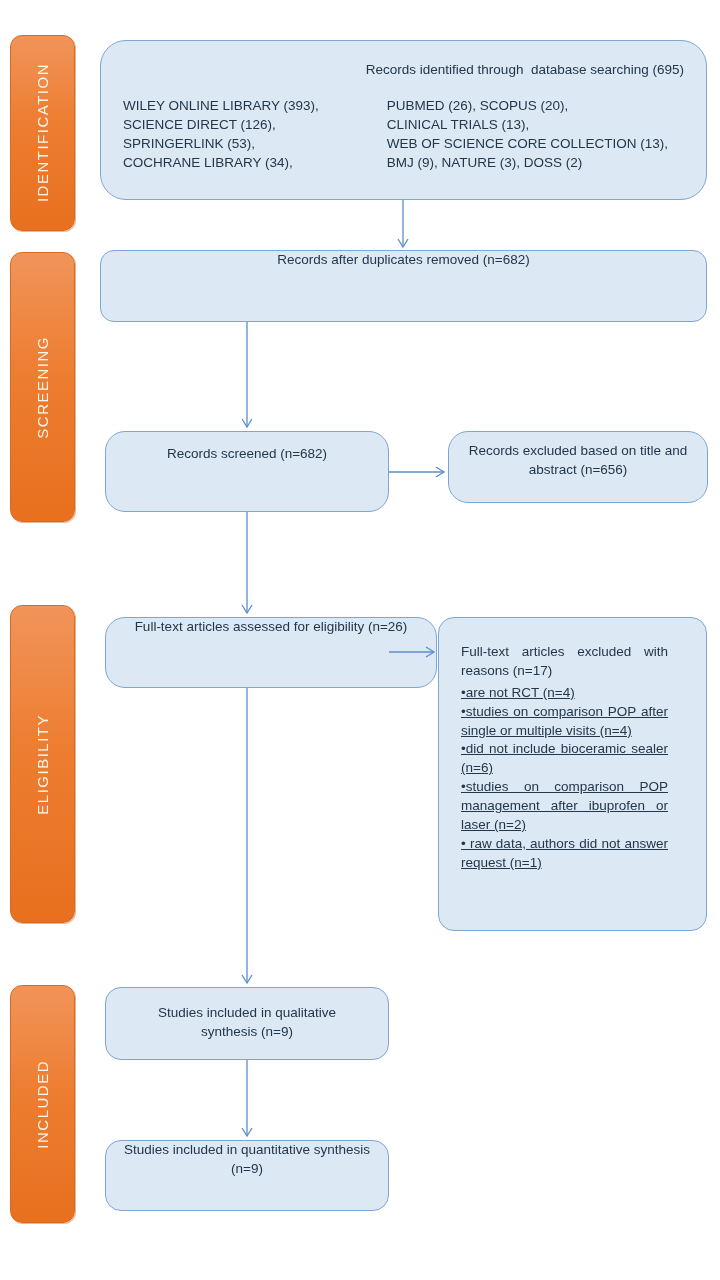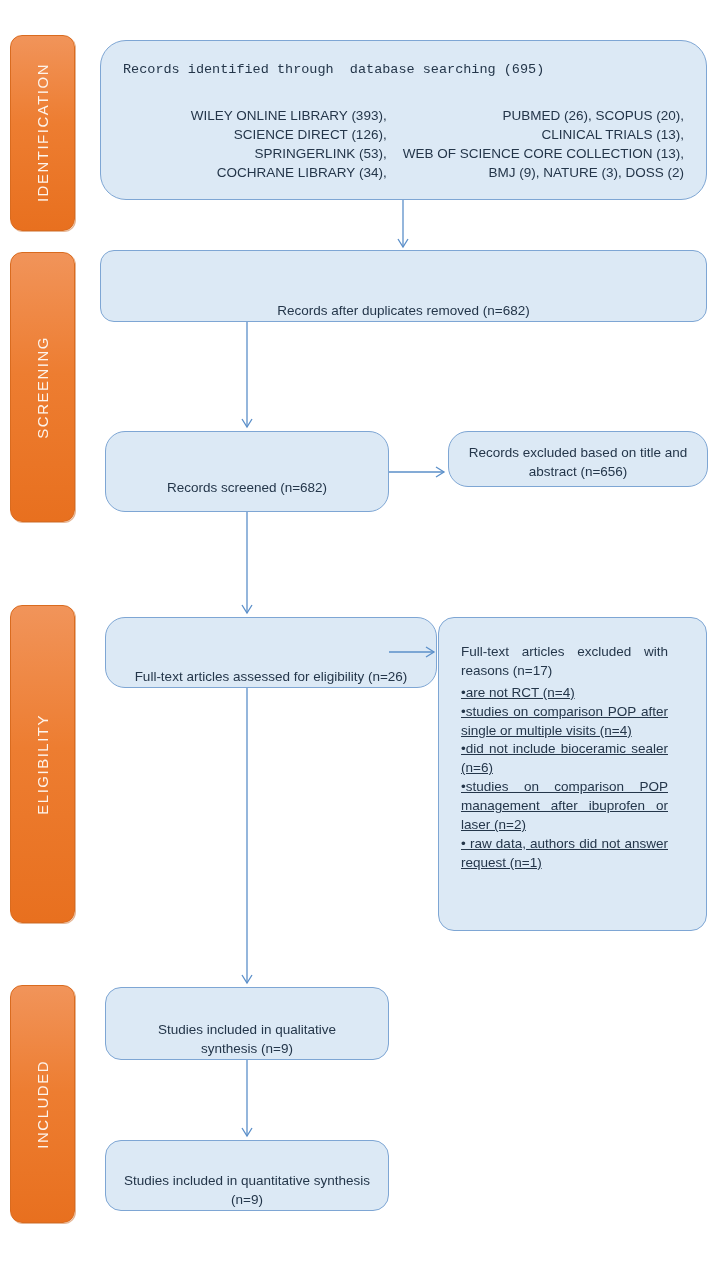--- a/index.html
+++ b/index.html
@@ -44,54 +44,53 @@
   
   .fbox {
     position: absolute;
     background: var(--box-fill, #DCE9F5);
     border: 1.4px solid var(--box-border, #7EA6D4);
     font-size: 13.5px;
     line-height: 1.4;
   }
   .fbox.center {
     display: flex;
-    align-items: flex-end;
+    align-items: flex-start;
     justify-content: center;
     text-align: center;
   }
   .multi { white-space: pre-line; }
 
   .box-identified {
     left: 100px; top: 40px; width: 607px; height: 160px;
     border-radius: 26px; padding: 20px 22px 14px 22px;
   }
   .box-identified .box-title {
-    text-align: left;
+    text-align: right;
     white-space: pre-wrap;
-    margin-bottom: 27px;
-    font-family: Liberation Mono, monospace;
+    margin-bottom: 17px;
   }
-  .box-identified .cols { display: flex; text-align: right; }
+  .box-identified .cols { display: flex; }
   .box-identified .col-left  { width: 47%; }
   .box-identified .col-right { width: 53%; }
 
   .box-duplicates { left: 100px; top: 250px; width: 607px; height: 72px; border-radius: 14px; }
   .box-screened   { left: 105px; top: 431px; width: 284px; height: 81px; border-radius: 20px; padding: 13px 30px; }
-  .box-excluded1  { left: 448px; top: 431px; width: 260px; height: 56px; border-radius: 20px; padding: 4px 18px; }
+  .box-excluded1  { left: 448px; top: 431px; width: 260px; height: 72px; border-radius: 20px; padding: 10px 18px; }
   .box-assessed   { left: 105px; top: 617px; width: 332px; height: 71px; border-radius: 20px; padding: 0 28px; }
 
   .box-reasons {
     left: 438px; top: 617px; width: 269px; height: 314px;
     border-radius: 16px; padding: 25px 38px 0 22px;
     text-align: justify;
   }
   .box-reasons .box-title { text-align: justify; }
   .box-reasons .reasons-list { margin-top: 3px; text-align: justify; text-decoration: underline; }
 
-  .box-qualitative  { left: 105px; top: 987px;  width: 284px; height: 73px; border-radius: 16px; padding: 0 24px; }
+  .box-qualitative  { left: 105px; top: 987px;  width: 284px; height: 73px; border-radius: 16px; padding: 16px 24px; }
   .box-quantitative { left: 105px; top: 1140px; width: 284px; height: 71px; border-radius: 16px; padding: 0 16px; }
 
   
   svg.arrows { position: absolute; left: 0; top: 0; width: 720px; height: 1280px; pointer-events: none; }
   .arrow-line { stroke: var(--arrow, #5B8FC9); stroke-width: 1.3; fill: none; }
   .arrow-head-path { stroke: var(--arrow, #5B8FC9); stroke-width: 1.3; fill: none; }
 </style>
 </head>
 <body>
 

